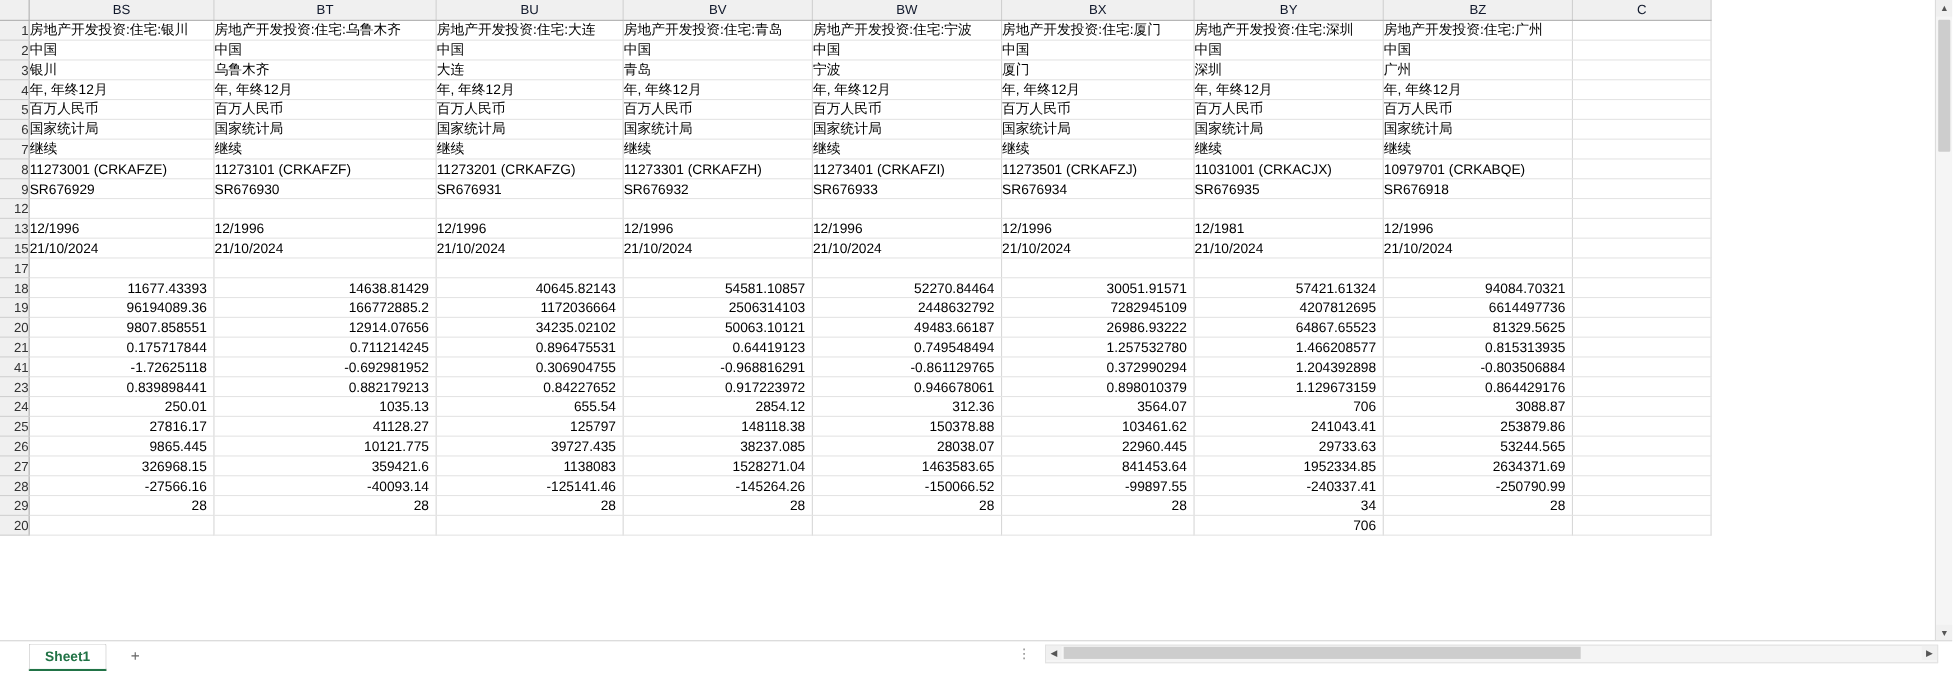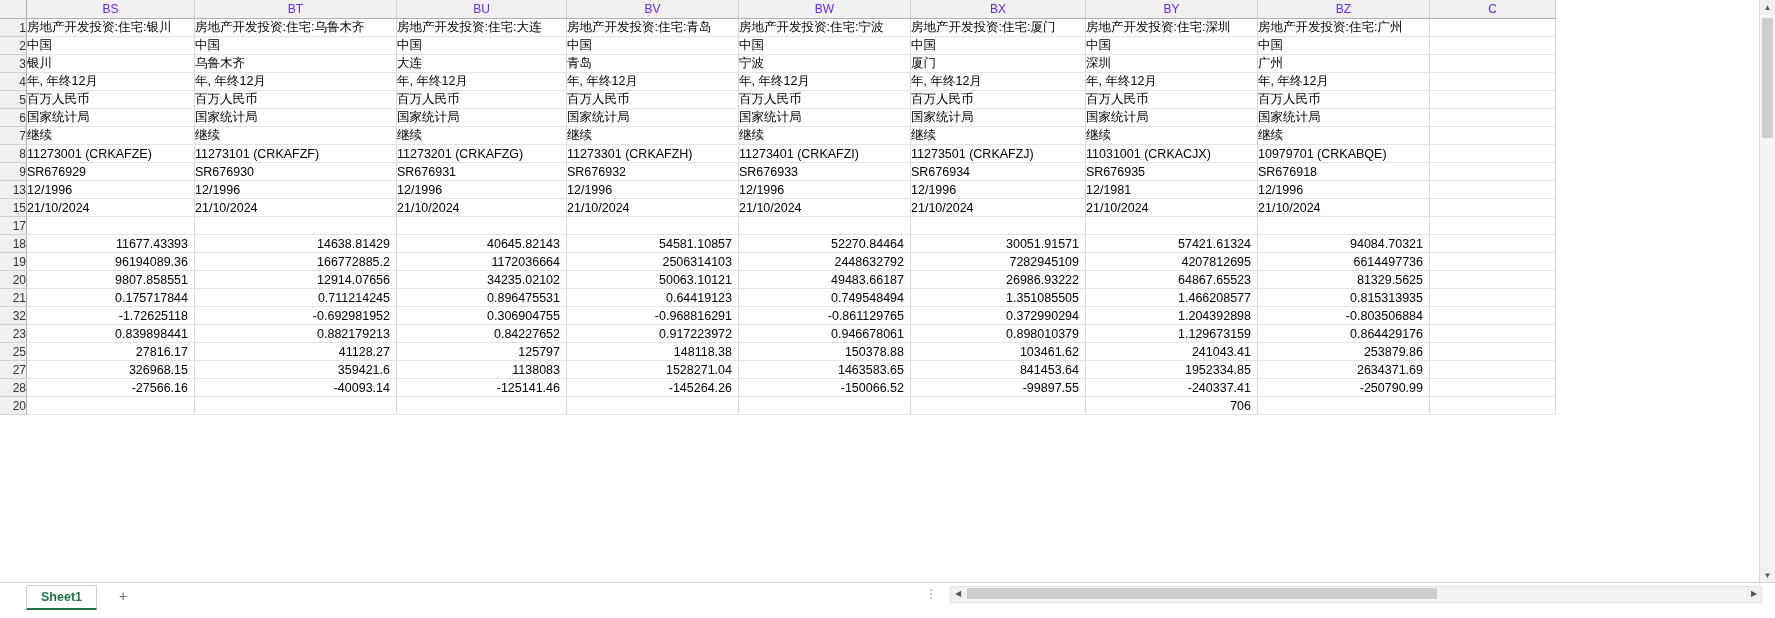--- a/index.html
+++ b/index.html
@@ -39,21 +39,21 @@
 
   
   .colhead {
     height: 18px;
     background: #f0f0f0;
     border-right: 1px solid #d0d0d0;
     border-bottom: 1px solid #b0b0b0;
     text-align: center;
     font-weight: normal;
     font-size: 12px;
-    color: #6d28d9;
+    color: #0f172a;
     vertical-align: middle;
   }
   .corner {
     width: 26px;
     background: #f0f0f0;
     border-right: 1px solid #b0b0b0;
     border-bottom: 1px solid #b0b0b0;
   }
   .rowhead {
     width: 26px;
@@ -316,20 +316,32 @@
             <td class="cell txt">SR676930</td>
             <td class="cell txt">SR676931</td>
             <td class="cell txt">SR676932</td>
             <td class="cell txt">SR676933</td>
             <td class="cell txt">SR676934</td>
             <td class="cell txt">SR676935</td>
             <td class="cell txt">SR676918</td>
             <td class="cell txt last-col"></td>
           </tr>
           <tr>
+            <td class="rowhead">12</td>
+            <td class="cell txt"></td>
+            <td class="cell txt"></td>
+            <td class="cell txt"></td>
+            <td class="cell txt"></td>
+            <td class="cell txt"></td>
+            <td class="cell txt"></td>
+            <td class="cell txt"></td>
+            <td class="cell txt"></td>
+            <td class="cell txt last-col"></td>
+          </tr>
+          <tr>
             <td class="rowhead">13</td>
             <td class="cell txt">12/1996</td>
             <td class="cell txt">12/1996</td>
             <td class="cell txt">12/1996</td>
             <td class="cell txt">12/1996</td>
             <td class="cell txt">12/1996</td>
             <td class="cell txt">12/1996</td>
             <td class="cell txt">12/1981</td>
             <td class="cell txt">12/1996</td>
             <td class="cell txt last-col"></td>
@@ -394,27 +406,27 @@
             <td class="cell num">81329.5625</td>
             <td class="cell num last-col"></td>
           </tr>
           <tr>
             <td class="rowhead">21</td>
             <td class="cell num">0.175717844</td>
             <td class="cell num">0.711214245</td>
             <td class="cell num">0.896475531</td>
             <td class="cell num">0.64419123</td>
             <td class="cell num">0.749548494</td>
-            <td class="cell num">1.351085505</td>
+            <td class="cell num">1.257532780</td>
             <td class="cell num">1.466208577</td>
             <td class="cell num">0.815313935</td>
             <td class="cell num last-col"></td>
           </tr>
           <tr>
-            <td class="rowhead">32</td>
+            <td class="rowhead">41</td>
             <td class="cell num">-1.72625118</td>
             <td class="cell num">-0.692981952</td>
             <td class="cell num">0.306904755</td>
             <td class="cell num">-0.968816291</td>
             <td class="cell num">-0.861129765</td>
             <td class="cell num">0.372990294</td>
             <td class="cell num">1.204392898</td>
             <td class="cell num">-0.803506884</td>
             <td class="cell num last-col"></td>
           </tr>
@@ -424,32 +436,56 @@
             <td class="cell num">0.882179213</td>
             <td class="cell num">0.84227652</td>
             <td class="cell num">0.917223972</td>
             <td class="cell num">0.946678061</td>
             <td class="cell num">0.898010379</td>
             <td class="cell num">1.129673159</td>
             <td class="cell num">0.864429176</td>
             <td class="cell num last-col"></td>
           </tr>
           <tr>
+            <td class="rowhead">24</td>
+            <td class="cell num">250.01</td>
+            <td class="cell num">1035.13</td>
+            <td class="cell num">655.54</td>
+            <td class="cell num">2854.12</td>
+            <td class="cell num">312.36</td>
+            <td class="cell num">3564.07</td>
+            <td class="cell num">706</td>
+            <td class="cell num">3088.87</td>
+            <td class="cell num last-col"></td>
+          </tr>
+          <tr>
             <td class="rowhead">25</td>
             <td class="cell num">27816.17</td>
             <td class="cell num">41128.27</td>
             <td class="cell num">125797</td>
             <td class="cell num">148118.38</td>
             <td class="cell num">150378.88</td>
             <td class="cell num">103461.62</td>
             <td class="cell num">241043.41</td>
             <td class="cell num">253879.86</td>
             <td class="cell num last-col"></td>
           </tr>
           <tr>
+            <td class="rowhead">26</td>
+            <td class="cell num">9865.445</td>
+            <td class="cell num">10121.775</td>
+            <td class="cell num">39727.435</td>
+            <td class="cell num">38237.085</td>
+            <td class="cell num">28038.07</td>
+            <td class="cell num">22960.445</td>
+            <td class="cell num">29733.63</td>
+            <td class="cell num">53244.565</td>
+            <td class="cell num last-col"></td>
+          </tr>
+          <tr>
             <td class="rowhead">27</td>
             <td class="cell num">326968.15</td>
             <td class="cell num">359421.6</td>
             <td class="cell num">1138083</td>
             <td class="cell num">1528271.04</td>
             <td class="cell num">1463583.65</td>
             <td class="cell num">841453.64</td>
             <td class="cell num">1952334.85</td>
             <td class="cell num">2634371.69</td>
             <td class="cell num last-col"></td>
@@ -457,20 +493,32 @@
           <tr>
             <td class="rowhead">28</td>
             <td class="cell num">-27566.16</td>
             <td class="cell num">-40093.14</td>
             <td class="cell num">-125141.46</td>
             <td class="cell num">-145264.26</td>
             <td class="cell num">-150066.52</td>
             <td class="cell num">-99897.55</td>
             <td class="cell num">-240337.41</td>
             <td class="cell num">-250790.99</td>
+            <td class="cell num last-col"></td>
+          </tr>
+          <tr>
+            <td class="rowhead">29</td>
+            <td class="cell num">28</td>
+            <td class="cell num">28</td>
+            <td class="cell num">28</td>
+            <td class="cell num">28</td>
+            <td class="cell num">28</td>
+            <td class="cell num">28</td>
+            <td class="cell num">34</td>
+            <td class="cell num">28</td>
             <td class="cell num last-col"></td>
           </tr>
           <tr>
             <td class="rowhead">20</td>
             <td class="cell num"></td>
             <td class="cell num"></td>
             <td class="cell num"></td>
             <td class="cell num"></td>
             <td class="cell num"></td>
             <td class="cell num"></td>

